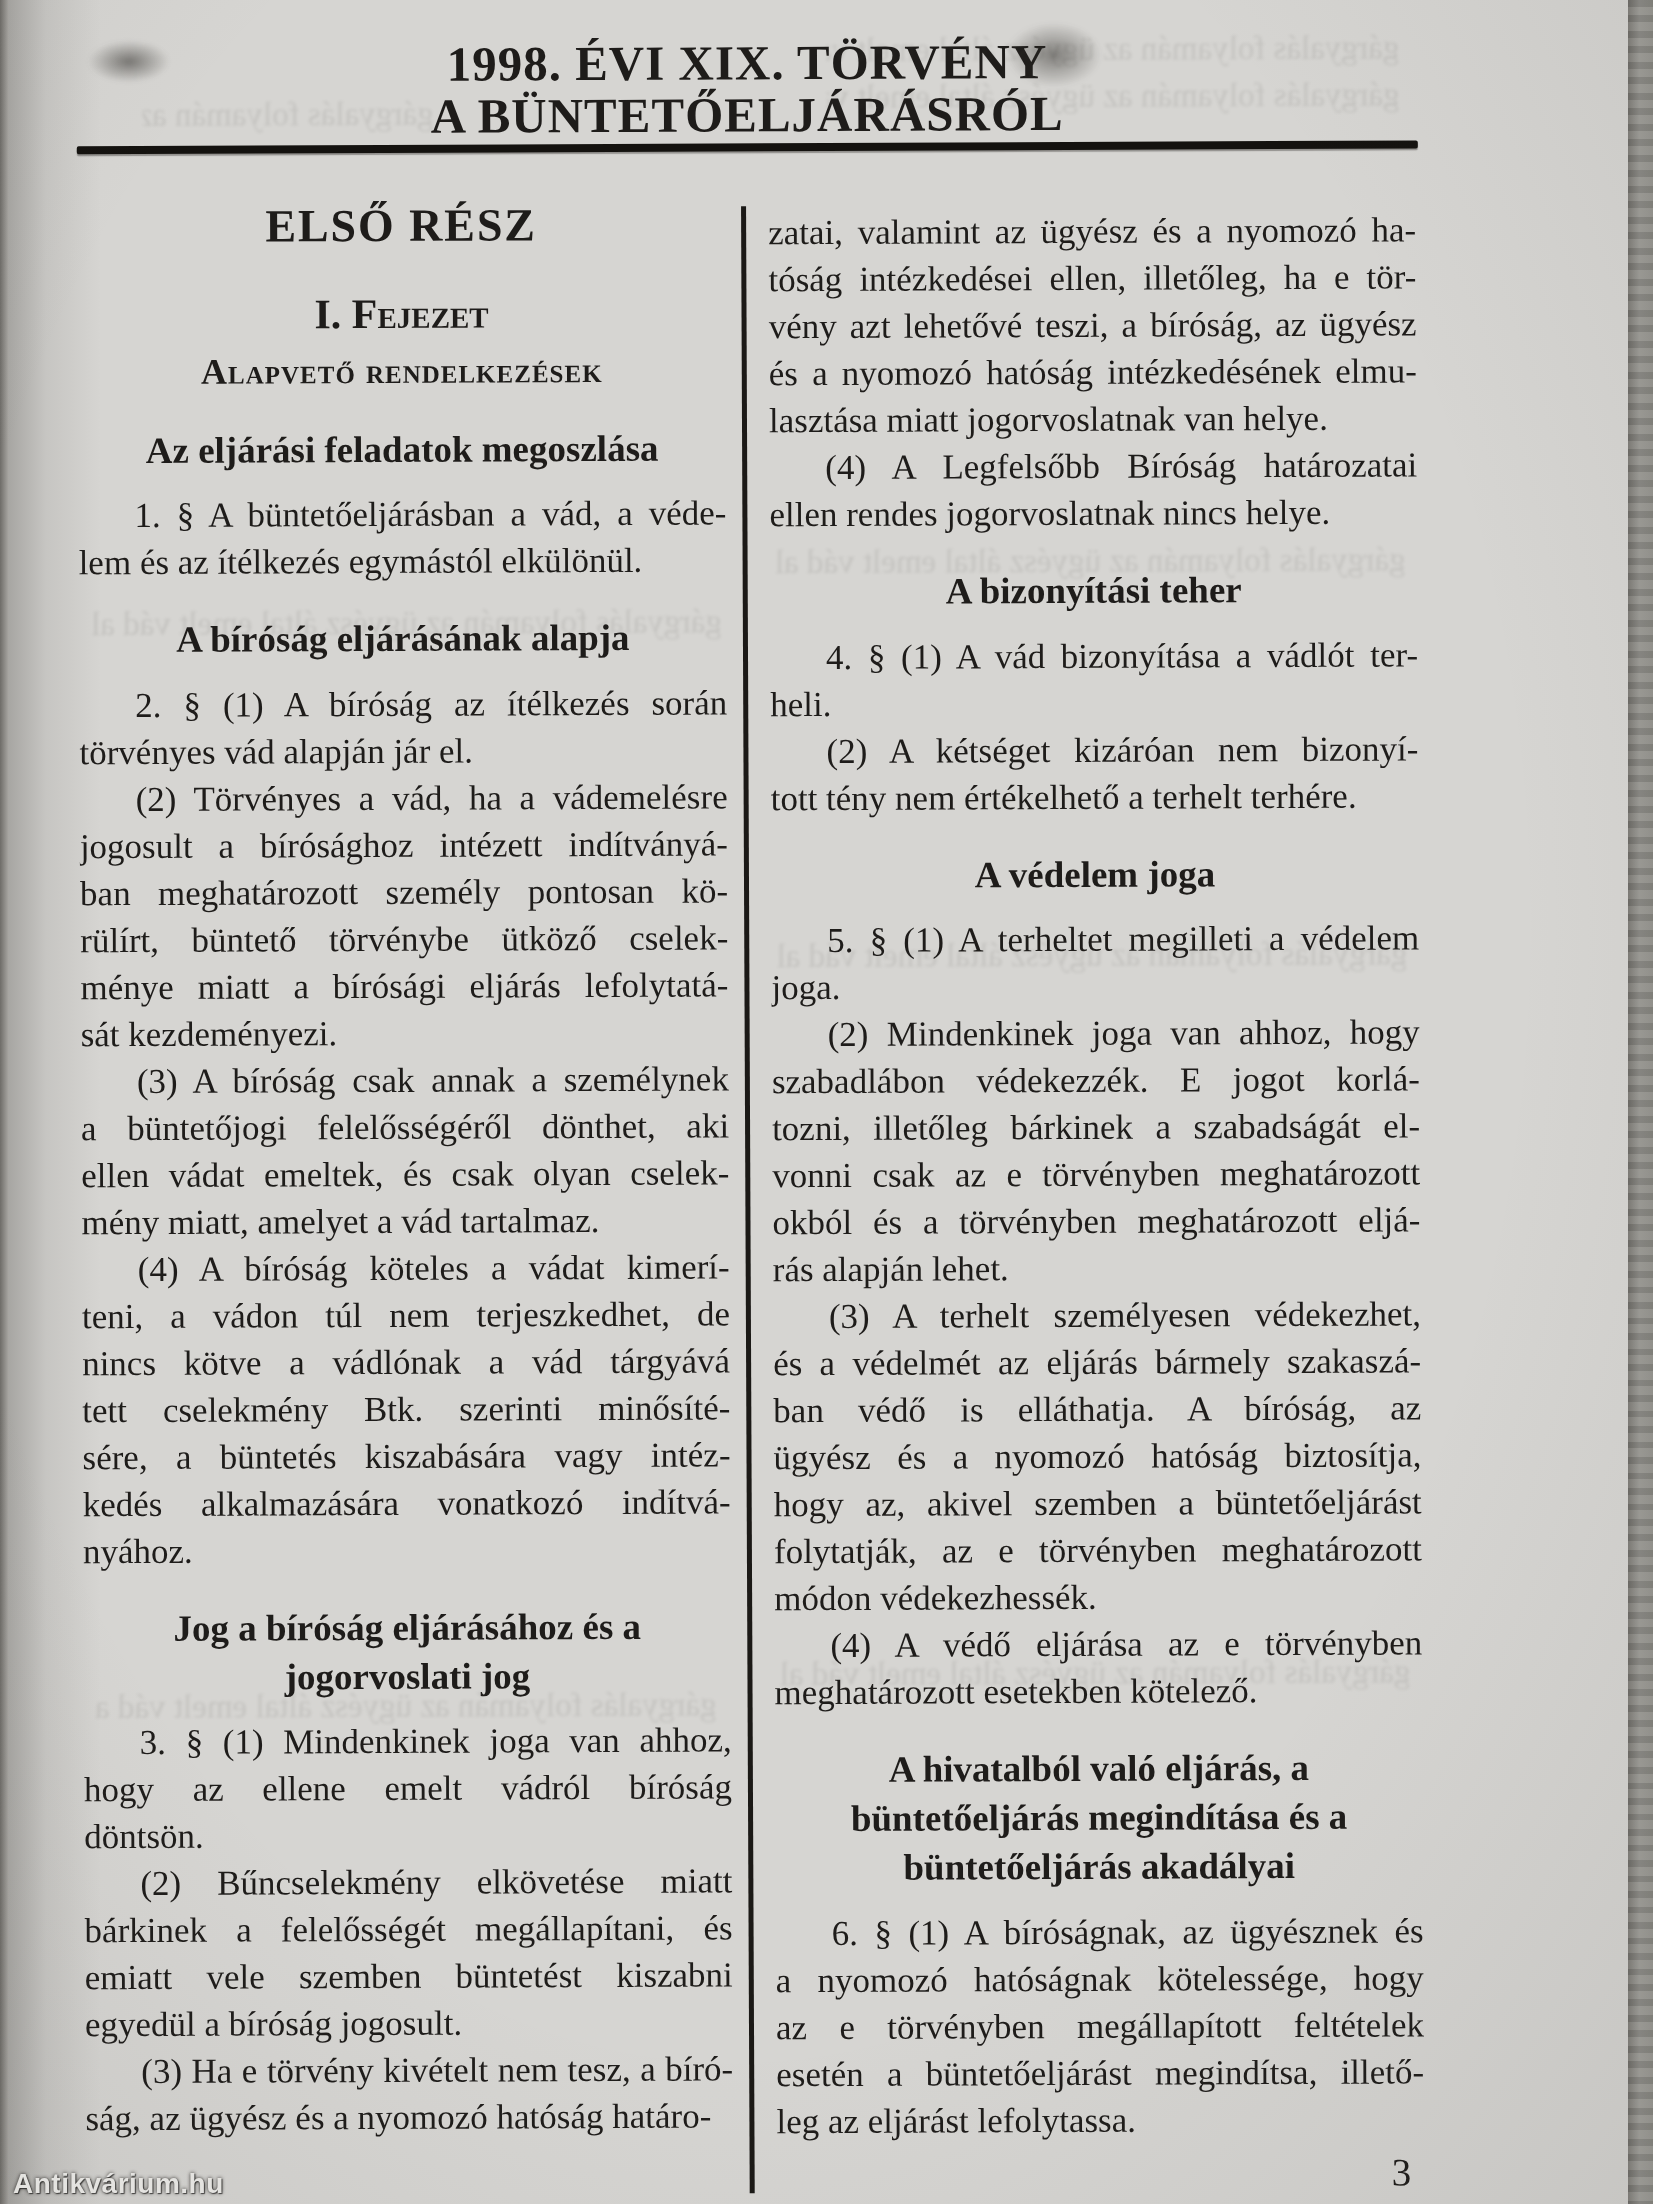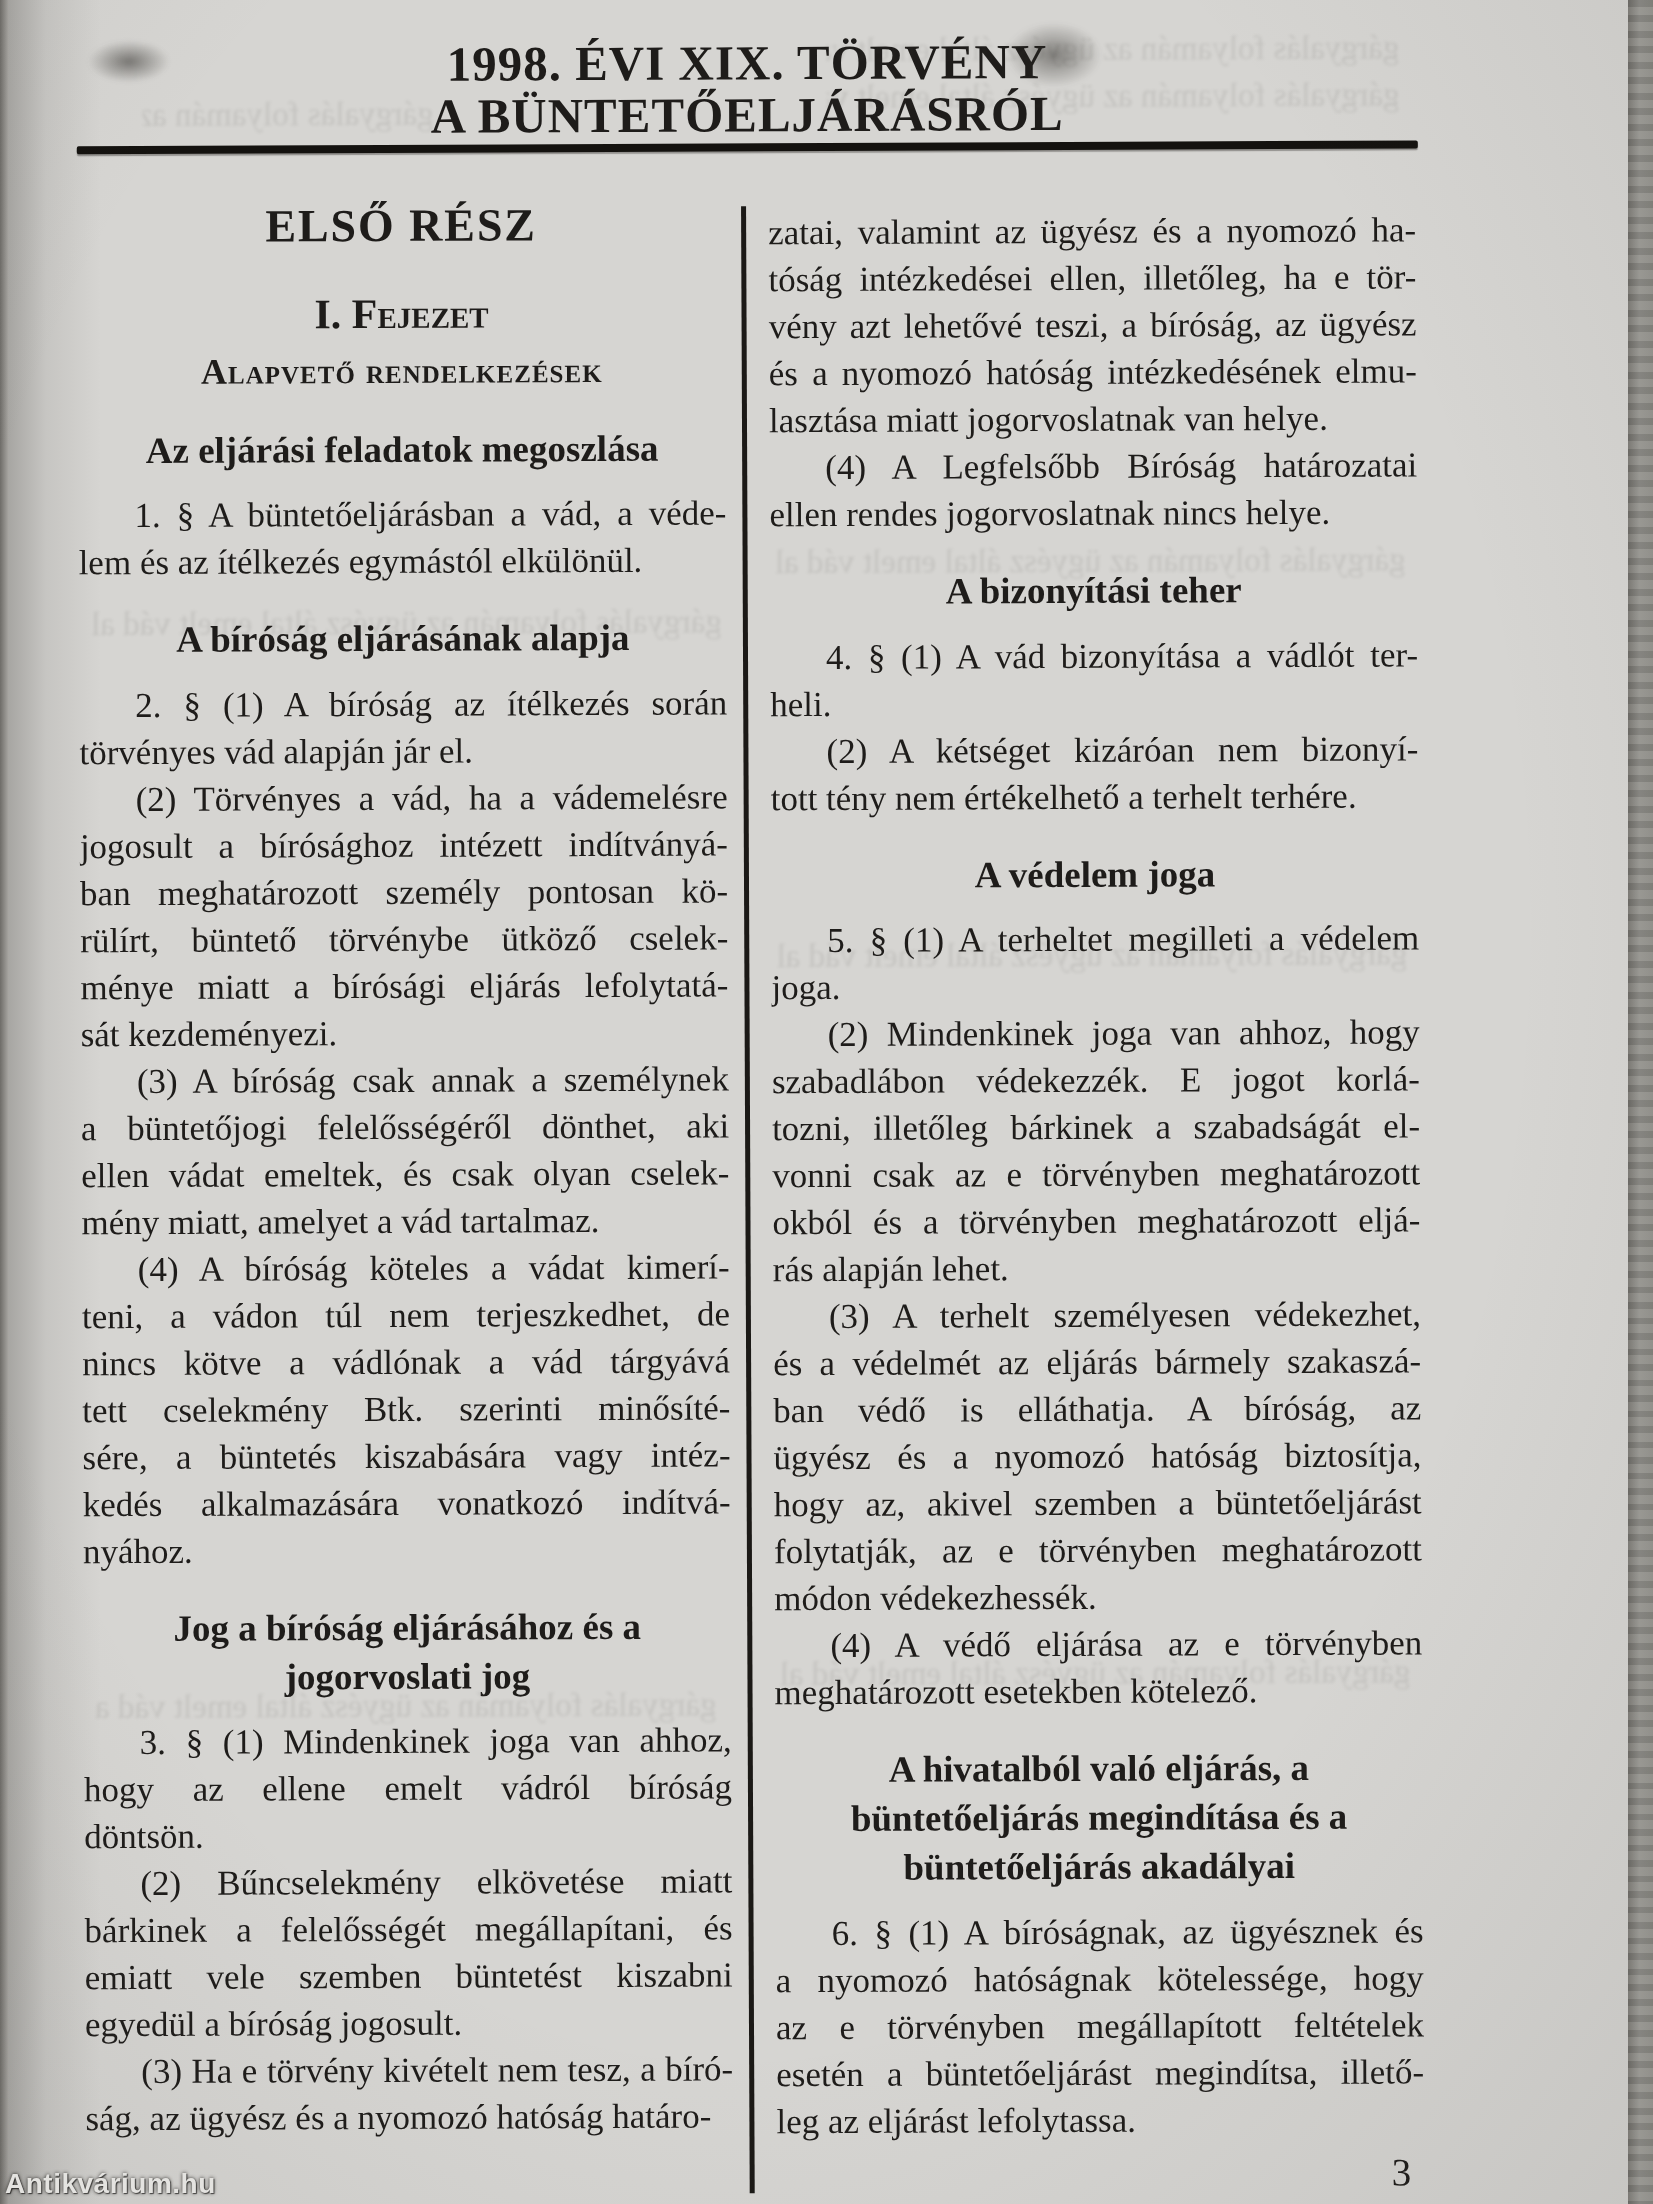--- a/index.html
+++ b/index.html
@@ -80,21 +80,21 @@
   .smudge{position:absolute;z-index:2;filter:blur(1.9px);}
   #smudge-1{left:91px;top:37px;width:83px;height:43px;
     background:radial-gradient(ellipse,rgba(42,40,36,.55),rgba(42,40,36,0) 70%);}
   #smudge-2{left:1009px;top:23px;width:97px;height:66px;
     background:radial-gradient(ellipse,rgba(42,40,36,.50),rgba(42,40,36,0) 70%);}
   
   #page-number{
     position:absolute;left:1386px;top:2152px;font-size:39px;z-index:4;
   }
   #watermark{
-    position:absolute;left:5px;top:2168px;z-index:6;
+    position:absolute;left:13px;top:2168px;z-index:6;
     font-family:"Liberation Sans","DejaVu Sans",sans-serif;
     font-weight:bold;font-size:28px;color:#e4e3e0;
     text-shadow:0 0 3.9px rgba(35,33,30,.95), 1px 1px 1px rgba(0,0,0,.6);
     letter-spacing:0.5px;
   }
 </style>
 </head>
 <body>
 
 <div id="paper"></div>

